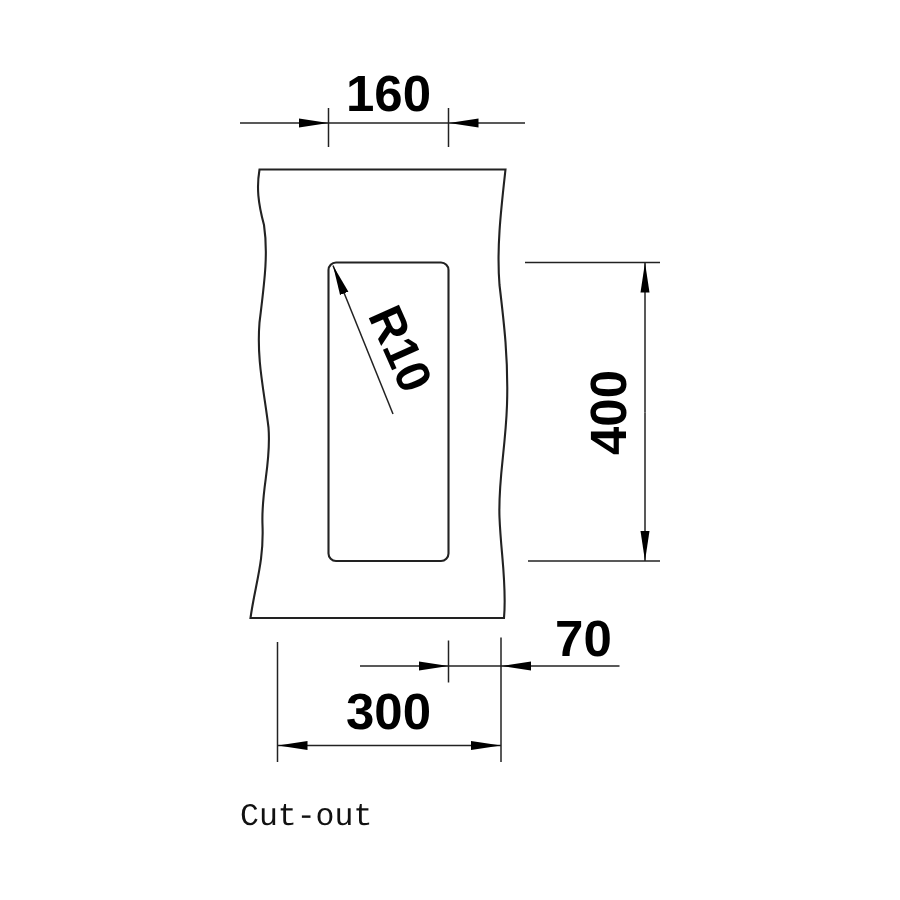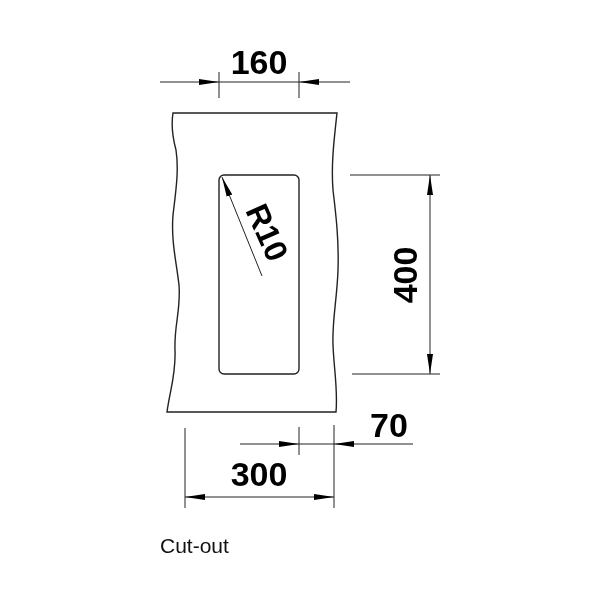--- a/index.html
+++ b/index.html
@@ -1,21 +1,21 @@
 <!DOCTYPE html>
 <html><head>
   <meta charset="utf-8">
   <style>
     html, body { margin: 0; padding: 0; background: #ffffff; }
     body { width: 600px; height: 600px; position: relative; overflow: hidden;
            font-family: "Liberation Sans", sans-serif; }
     #drawing { position: absolute; left: 0; top: 0; }
     .dim-text { font-family: "Liberation Sans", sans-serif; font-weight: bold; fill: #000; }
     .caption { position: absolute; left: 160px; top: 534px; font-size: 21px; color: #111;
-               font-family: Liberation Sans, sans-serif; }
+               font-family: Liberation Mono, monospace; }
   </style>
 </head>
 <body>
 
 <svg id="drawing" width="600" height="600" viewBox="0 0 600 600">
   <defs>
     <marker id="arr" viewBox="0 0 20 8" refX="20" refY="4" markerWidth="20" markerHeight="8" markerUnits="userSpaceOnUse" orient="auto">
       <path d="M0,1 L20,4 L0,7 Z" fill="#000"></path>
     </marker>
   </defs>

